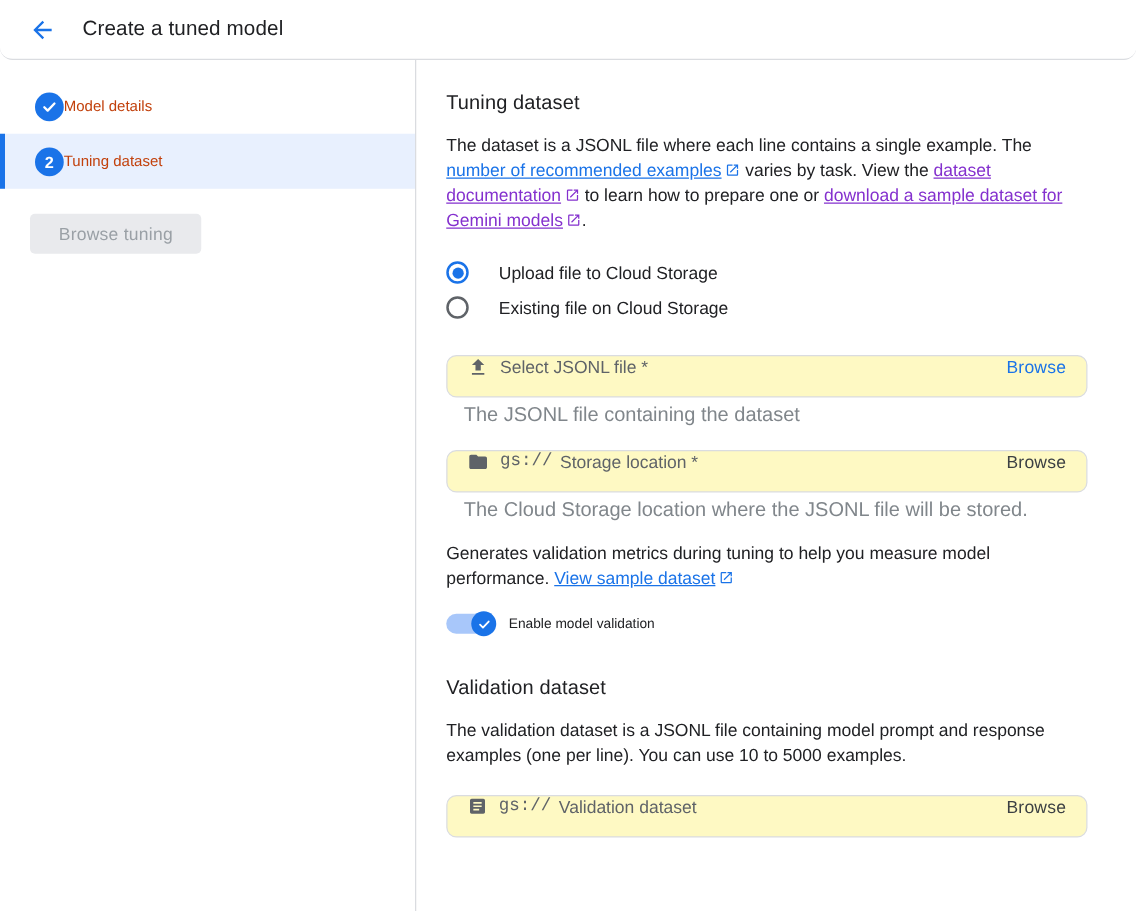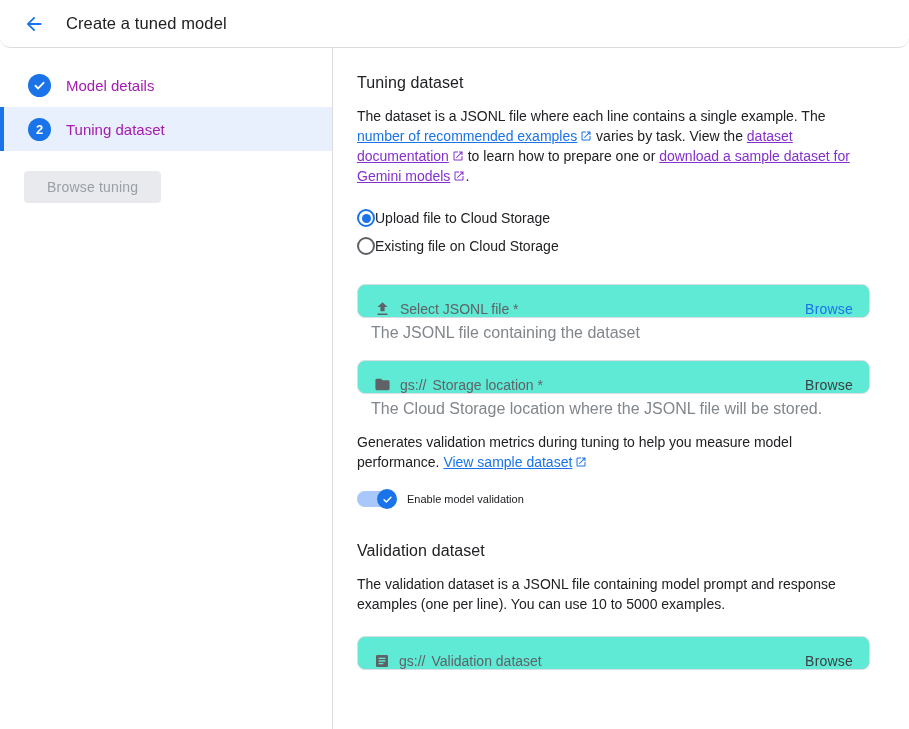--- a/index.html
+++ b/index.html
@@ -43,21 +43,21 @@
     background: #e8f0fe;
     border-left: 4px solid #1a73e8;
     padding-left: 24px;
   }
   .step-icon {
     width: 23px; height: 23px; border-radius: 50%;
     background: #1a73e8; color: #fff;
     display: flex; align-items: center; justify-content: center;
     font-size: 13px; font-weight: 700; flex: none;
   }
-  .step-label { margin-left: 15px; font-size: 15px; color: #a21caf; }
+  .step-label { margin-left: 0; font-size: 12px; color: #c2410c; }
   .start-btn {
     margin: 20px 0 0 24px;
     background: #e9eaed; color: #9aa0a6;
     border: none; border-radius: 4px;
     font-family: "Liberation Sans", sans-serif;
     font-size: 14px; font-weight: 500; letter-spacing: .2px;
     padding: 8px 23px;
   }
   
   .main { padding: 26px 20px 0 24px; }
@@ -76,30 +76,30 @@
   
   .radio-group { margin-top: 20px; }
   .radio-row { display: flex; align-items: center; height: 24px; margin-bottom: 4px; cursor: pointer; }
   .radio-outer {
     width: 18px; height: 18px; border-radius: 50%;
     border: 2px solid #5f6368; flex: none;
     display: flex; align-items: center; justify-content: center;
   }
   .radio-row.selected .radio-outer { border-color: #1a73e8; }
   .radio-dot { width: 9px; height: 9px; border-radius: 50%; background: #1a73e8; }
-  .radio-label { margin-left: 0; font-size: 14px; color: #202124; }
+  .radio-label { margin-left: 24px; font-size: 14px; color: #202124; }
   
   .field {
     width: 513px; height: 34px;
     border: 1px solid #dadce0; border-radius: 8px;
-    display: flex; align-items: flex-end;
-    padding: 0 16px; cursor: text; background: #5eead4;
+    display: flex; align-items: flex-start;
+    padding: 0 16px; cursor: text; background: #fef9c3;
   }
   .field .f-icon { flex: none; margin-right: 9px; display: flex; }
-  .field .prefix { font-size: 14px; color: #5f6368; margin-right: 6px; }
+  .field .prefix { font-size: 14px; color: #5f6368; margin-right: 6px; font-family: Liberation Mono, monospace; }
   .field .placeholder { font-size: 14px; color: #5f6368; }
   .browse {
     margin-left: auto; background: none; border: none; cursor: pointer;
     font-family: "Liberation Sans", sans-serif;
     font-size: 14px; font-weight: 500; letter-spacing: .2px;
   }
   .browse.blue { color: #1a73e8; }
   .browse.dark { color: #3c4043; }
   .helper { margin: 6px 0 0 14px; font-size: 16px; color: #80868b; }
   .mt18 { margin-top: 18px; }

